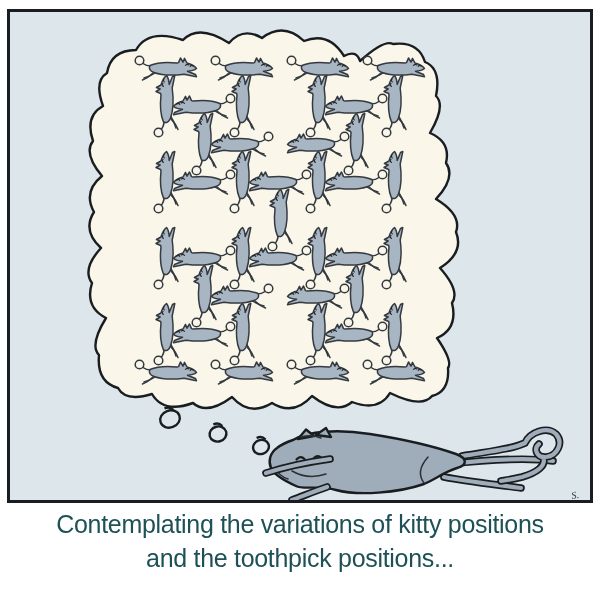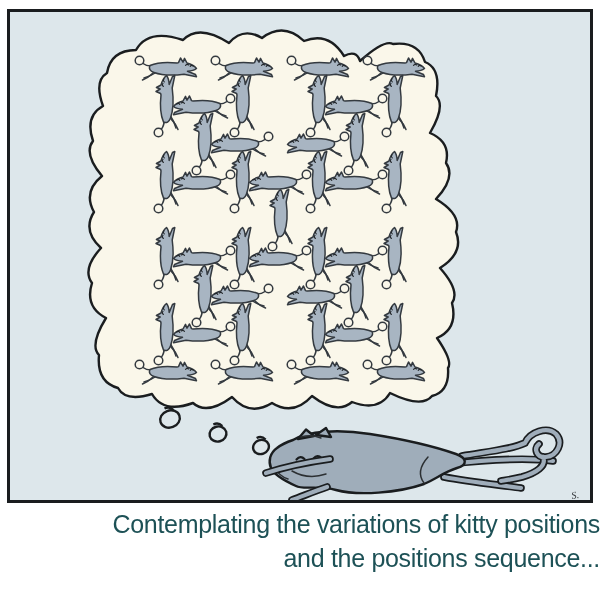--- a/index.html
+++ b/index.html
@@ -22,21 +22,21 @@
   .catbody{fill:var(--cat-fill);stroke:#343a40;stroke-width:1.5;stroke-linejoin:round;stroke-linecap:round;}
   .catline{fill:none;stroke:#343a40;stroke-width:1.5;stroke-linecap:round;}
   .cateye{fill:none;stroke:#23272a;stroke-width:1.1;stroke-linecap:round;}
   .trail{fill:none;stroke:var(--ink);stroke-width:2.4;}
   .bigbody{fill:var(--bigcat-fill);stroke:var(--ink);stroke-width:2.4;stroke-linejoin:round;stroke-linecap:round;}
   .limb-o{fill:none;stroke:var(--ink);stroke-width:7.6;stroke-linecap:round;}
   .limb-i{fill:none;stroke:var(--bigcat-fill);stroke-width:4.2;stroke-linecap:round;}
   .detail{fill:none;stroke:var(--ink);stroke-width:2.2;stroke-linecap:round;}
   .thin{fill:none;stroke:#2c3033;stroke-width:1.5;stroke-linecap:round;}
   .sig{fill:#2c3033;font-family:"Liberation Serif",serif;font-style:italic;font-size:10px;}
-  .caption{position:absolute;left:0;top:507px;width:600px;text-align:right;
+  .caption{position:absolute;left:0;top:507px;width:600px;text-align:center;
            color:var(--caption-color);font-size:25px;line-height:34px;letter-spacing:-0.3px;}
 </style>
 </head>
 <body>
 
 <div class="page">
 
   <div class="panel">
     <svg width="580" height="488" viewBox="10 12 580 488">
       <defs>
@@ -131,16 +131,16 @@
         <path class="limb-o" d="M 327 487 C 315 491 303 496 292 500"></path>
         <path class="limb-i" d="M 327 487 C 315 491 303 496 292 500"></path>
       </g>
 
       <text class="sig" x="572" y="499" transform="rotate(-10 572 499)">S.</text>
     </svg>
   </div>
 
   <div class="caption">
     <div>Contemplating the variations of kitty positions</div>
-    <div>and the positions sequence...</div>
+    <div>and the toothpick positions...</div>
   </div>
 
 </div>
 
 </body></html>

